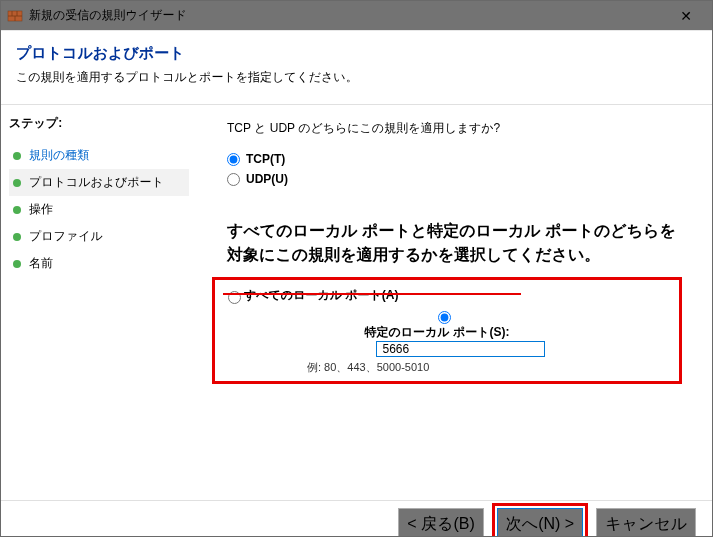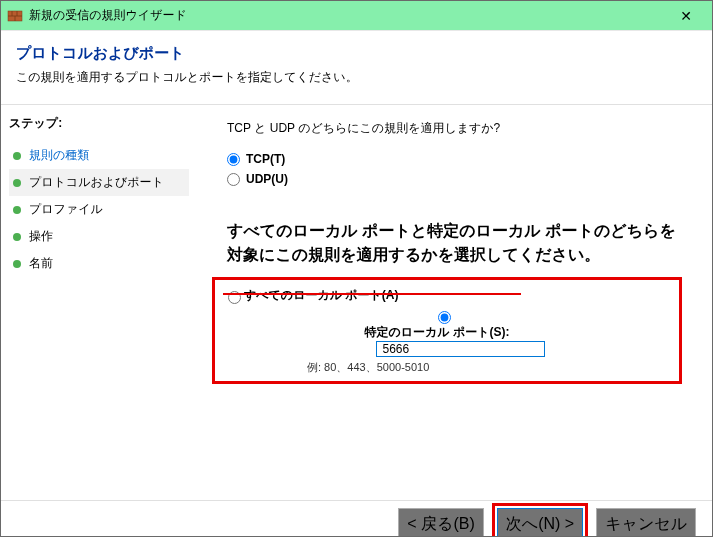--- a/index.html
+++ b/index.html
@@ -13,21 +13,21 @@
     height: 537px;
     overflow: hidden;
     border: 1px solid #696969;
   }
   .titlebar {
     height: 30px;
     display: flex;
     align-items: center;
     padding: 0 6px;
     border-bottom: 1px solid #e8e8e8;
-    background: #86efac;
+    background: #737373;
   }
   .titlebar .app-icon {
     width: 16px; height: 16px;
     margin-right: 6px;
     display: inline-flex;
     align-items: center;
     justify-content: center;
   }
   .titlebar .title-text {
     flex: 1;
@@ -223,25 +223,25 @@
     <div class="step-item link">
       <span class="bullet"></span>
       <span class="lbl">規則の種類</span>
     </div>
     <div class="step-item selected">
       <span class="bullet"></span>
       <span class="lbl">プロトコルおよびポート</span>
     </div>
     <div class="step-item">
       <span class="bullet"></span>
+      <span class="lbl">操作</span>
+    </div>
+    <div class="step-item">
+      <span class="bullet"></span>
       <span class="lbl">プロファイル</span>
-    </div>
-    <div class="step-item">
-      <span class="bullet"></span>
-      <span class="lbl">操作</span>
     </div>
     <div class="step-item">
       <span class="bullet"></span>
       <span class="lbl">名前</span>
     </div>
   </div>
 
   <div class="content">
     <div class="question">TCP と UDP のどちらにこの規則を適用しますか?</div>
     <div class="radio-row">

